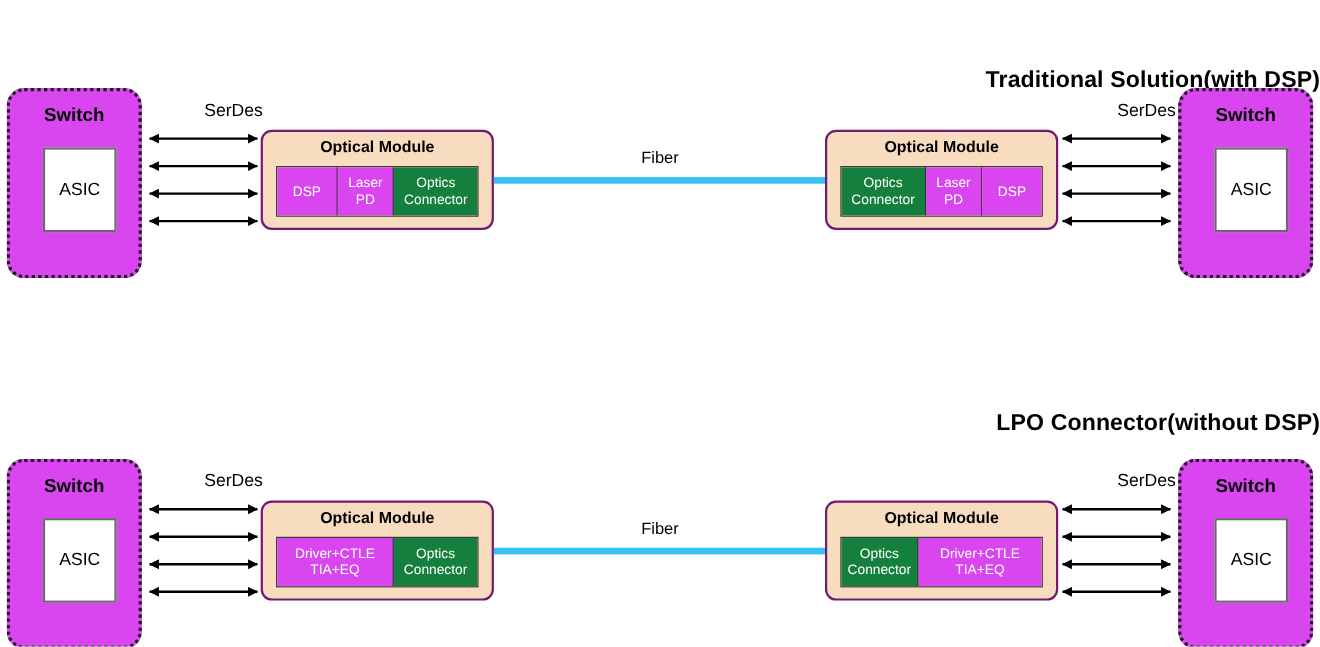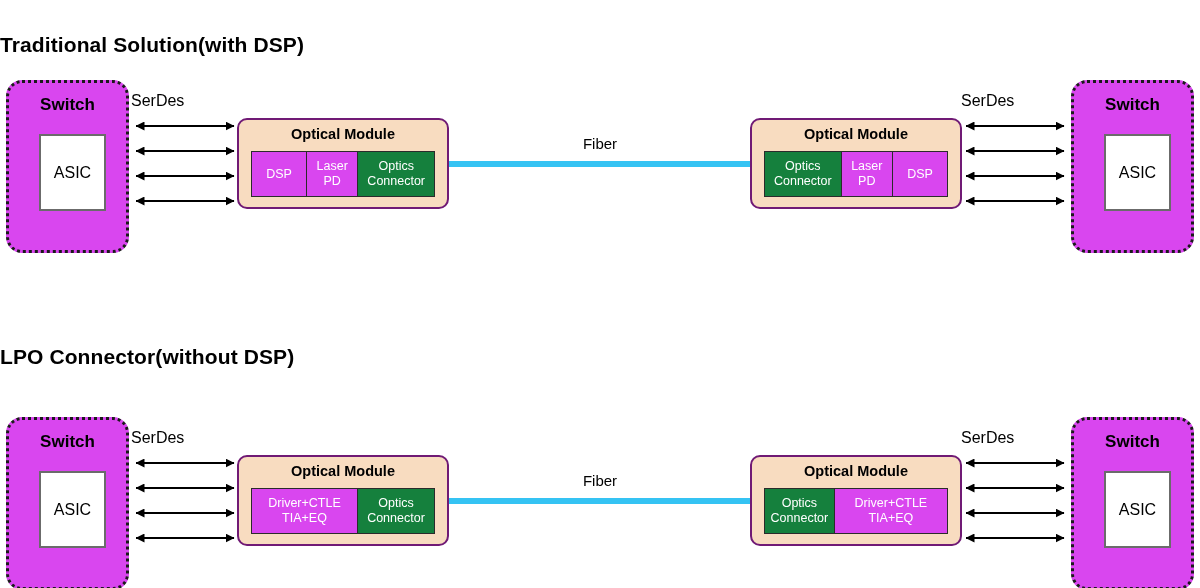--- a/index.html
+++ b/index.html
@@ -17,25 +17,26 @@
     height: 588px;
     background: #ffffff;
     overflow: hidden;
   }
 
   
   .section-title {
     position: absolute;
     width: 100%;
     left: 0;
-    text-align: left;
+    text-align: right;
     font-size: 21px;
     font-weight: bold;
     color: #000000;
     letter-spacing: 0.1px;
+    margin-top: 28px;
   }
 
   
   .switch-box {
     position: absolute;
     box-sizing: border-box;
     background: #d946ef;
     border: 3px dotted #1a1a1a;
     border-radius: 16px;
   }
@@ -104,21 +105,21 @@
   .block.blue  { background: #d946ef; }
   .block.green { background: #15803d; }
 
   
   .serdes-group { position: absolute; }
   .serdes-label {
     position: absolute;
     top: -24px;
     left: 0;
     width: 100%;
-    text-align: left;
+    text-align: right;
     font-size: 16px;
     color: #000000;
     white-space: nowrap;
   }
   .serdes-svg { display: block; }
 
   
   .fiber-line {
     position: absolute;
     background: #35c3f3;

